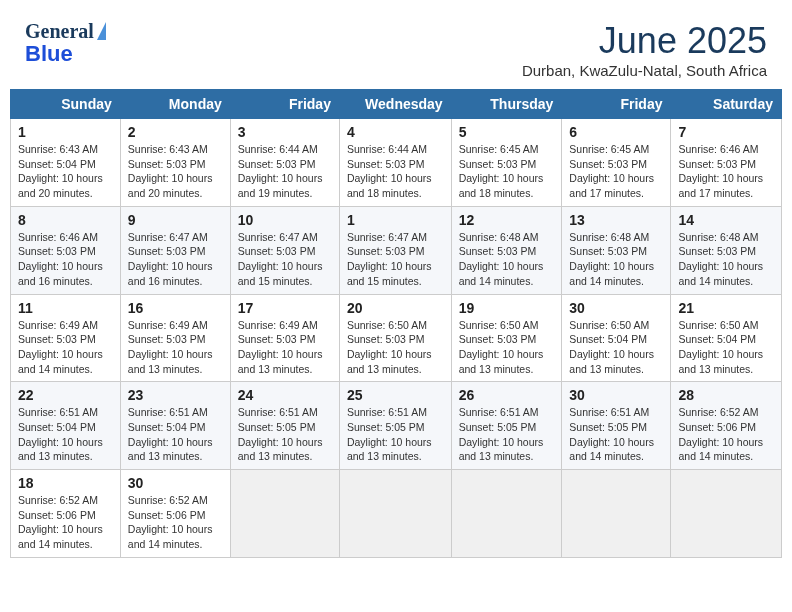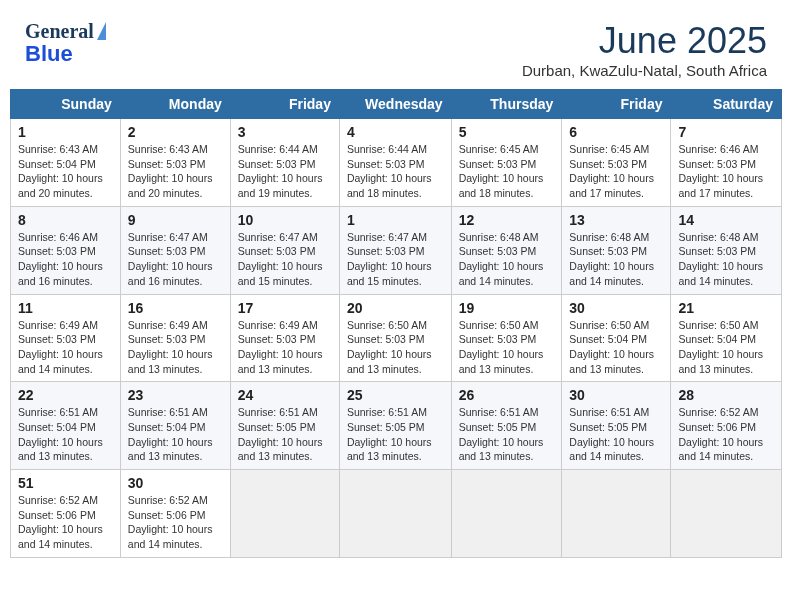--- a/index.html
+++ b/index.html
@@ -305,21 +305,21 @@
         <td>
           <span class="day-number">28</span>
           <div class="day-info" style="white-space: pre-line;">Sunrise: 6:52 AM
 Sunset: 5:06 PM
 Daylight: 10 hours
 and 14 minutes.</div>
         </td>
       </tr>
       <tr>
         <td>
-          <span class="day-number">51</span>
+          <span class="day-number">18</span>
           <div class="day-info" style="white-space: pre-line;">Sunrise: 6:52 AM
 Sunset: 5:06 PM
 Daylight: 10 hours
 and 14 minutes.</div>
         </td>
         <td>
           <span class="day-number">30</span>
           <div class="day-info" style="white-space: pre-line;">Sunrise: 6:52 AM
 Sunset: 5:06 PM
 Daylight: 10 hours

